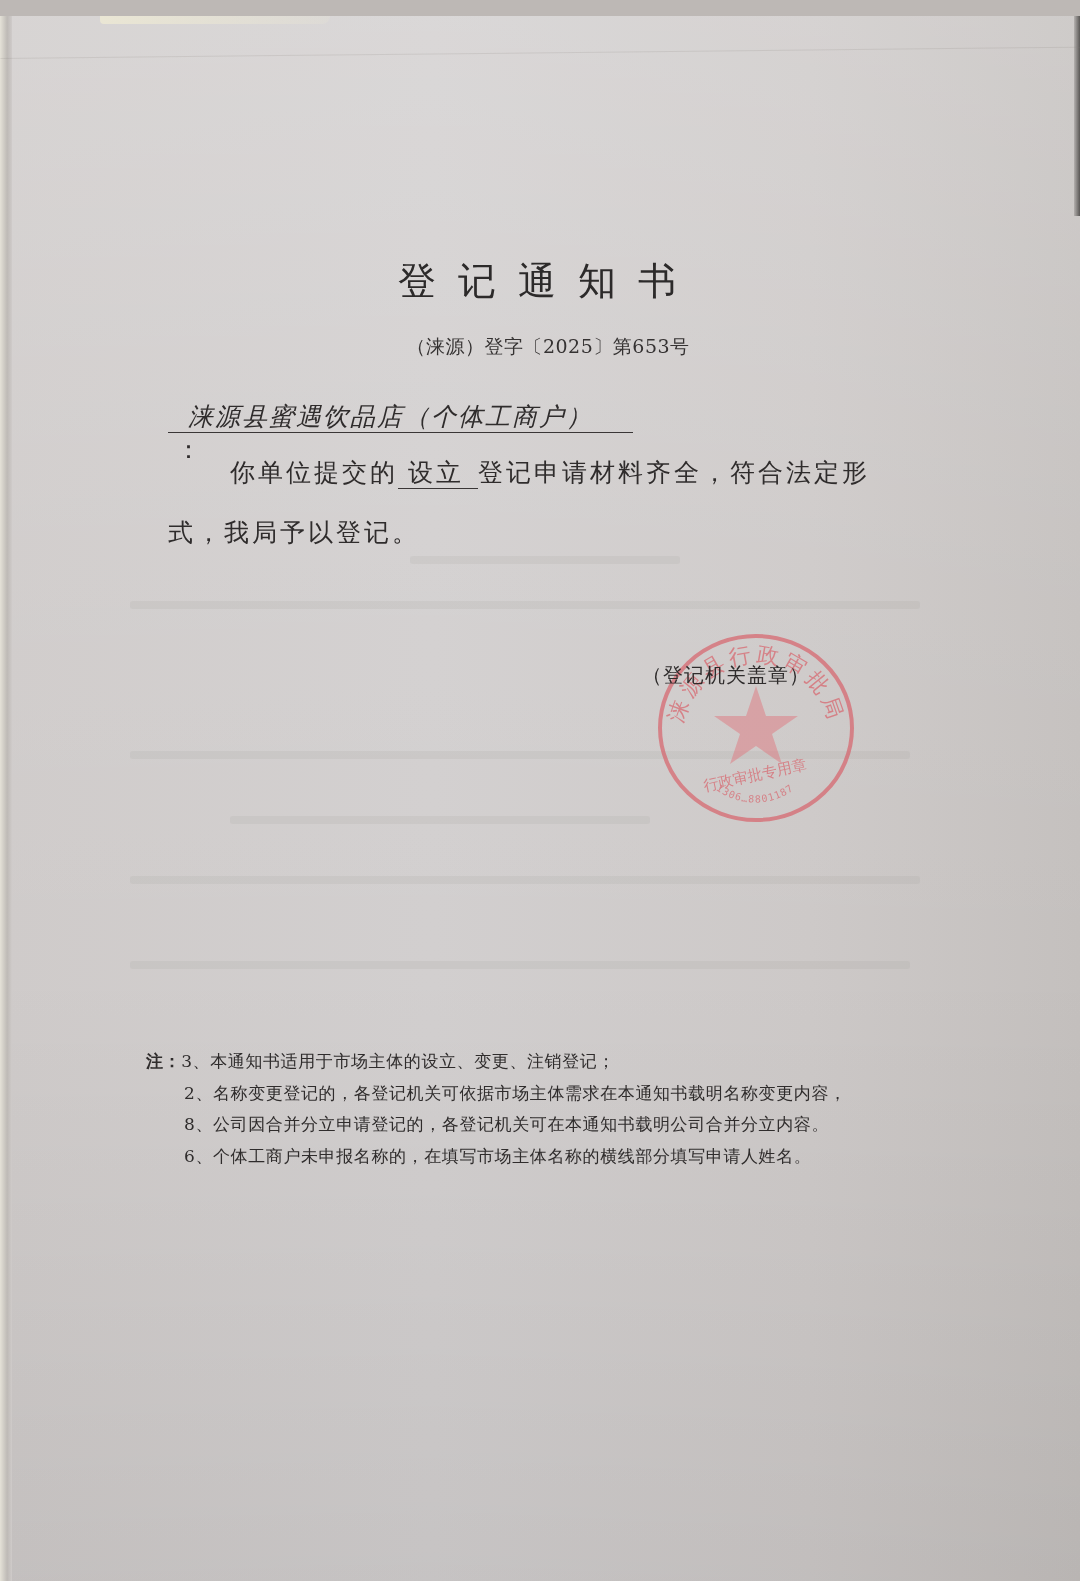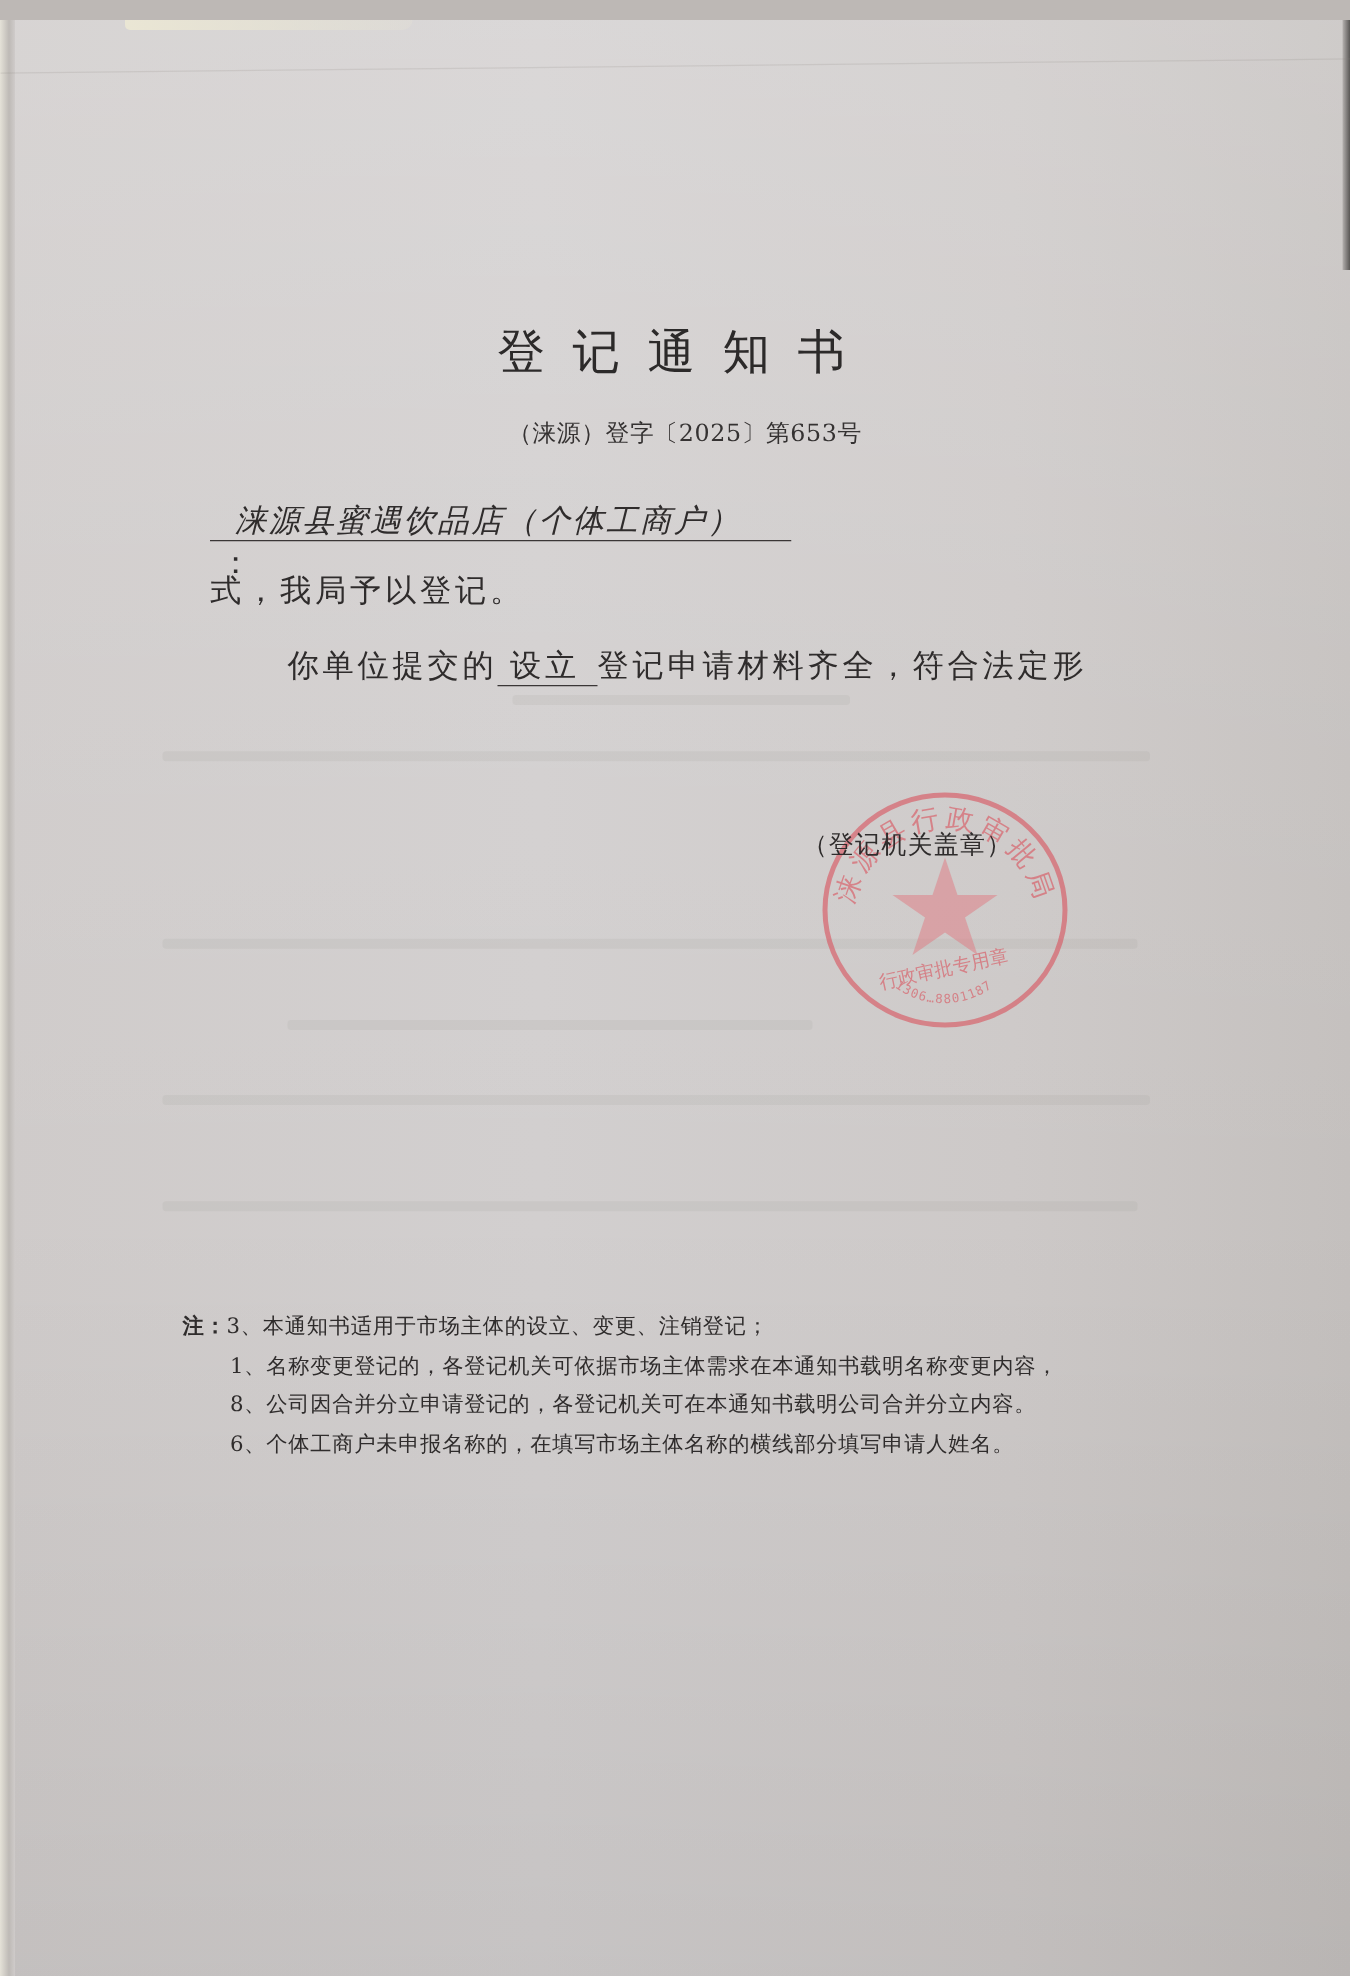--- a/index.html
+++ b/index.html
@@ -189,22 +189,22 @@
   <div class="bleed" style="left:130px;top:945px;width:780px;"></div>
 
   <div class="title">登记通知书</div>
   <div class="docno">（涞源）登字〔2025〕第653号</div>
 
   <div class="addressee">
     <span class="name">涞源县蜜遇饮品店（个体工商户）</span><span class="colon">：</span>
   </div>
 
   <div class="body-text">
+    <div><span class="indent"></span><span>你单位提交的</span><span class="fill">设立</span><span>登记申请材料齐全，符合法定形</span></div>
     <div>式，我局予以登记。</div>
-    <div><span class="indent"></span><span>你单位提交的</span><span class="fill">设立</span><span>登记申请材料齐全，符合法定形</span></div>
   </div>
 
   <svg class="stamp" viewBox="0 0 210 200" xmlns="http://www.w3.org/2000/svg">
     <defs>
       <path id="arcTop" d="M 32 108 A 74 74 0 0 1 180 108"></path>
       <path id="arcBottom" d="M 40 120 A 66 66 0 0 0 170 120"></path>
     </defs>
     <g opacity="0.62">
       <ellipse cx="106" cy="100" rx="96" ry="92" fill="none" stroke="#d9555f" stroke-width="4"></ellipse>
       <polygon points="106,58 116,88 148,88 122,106 132,136 106,118 80,136 90,106 64,88 96,88" fill="#e07880" opacity="0.8"></polygon>
@@ -215,17 +215,17 @@
       <text font-family="DejaVu Sans Mono, monospace" font-size="10" fill="#d9555f" letter-spacing="1">
         <textPath href="#arcBottom" startOffset="50%" text-anchor="middle">1306…8801187</textPath>
       </text>
     </g>
   </svg>
 
   <div class="seal-label">（登记机关盖章）</div>
 
   <div class="notes">
     <div class="row"><span class="lead">注：</span><span>3、本通知书适用于市场主体的设立、变更、注销登记；</span></div>
-    <div class="row"><span class="indent"></span><span>1、名称变更登记的，各登记机关可依据市场主体需求在本通知书载明名称变更内容，</span></div>
+    <div class="row"><span class="indent"></span><span>2、名称变更登记的，各登记机关可依据市场主体需求在本通知书载明名称变更内容，</span></div>
     <div class="row"><span class="indent"></span><span>8、公司因合并分立申请登记的，各登记机关可在本通知书载明公司合并分立内容。</span></div>
     <div class="row"><span class="indent"></span><span>6、个体工商户未申报名称的，在填写市场主体名称的横线部分填写申请人姓名。</span></div>
   </div>
 </div>
 
 </body></html>

